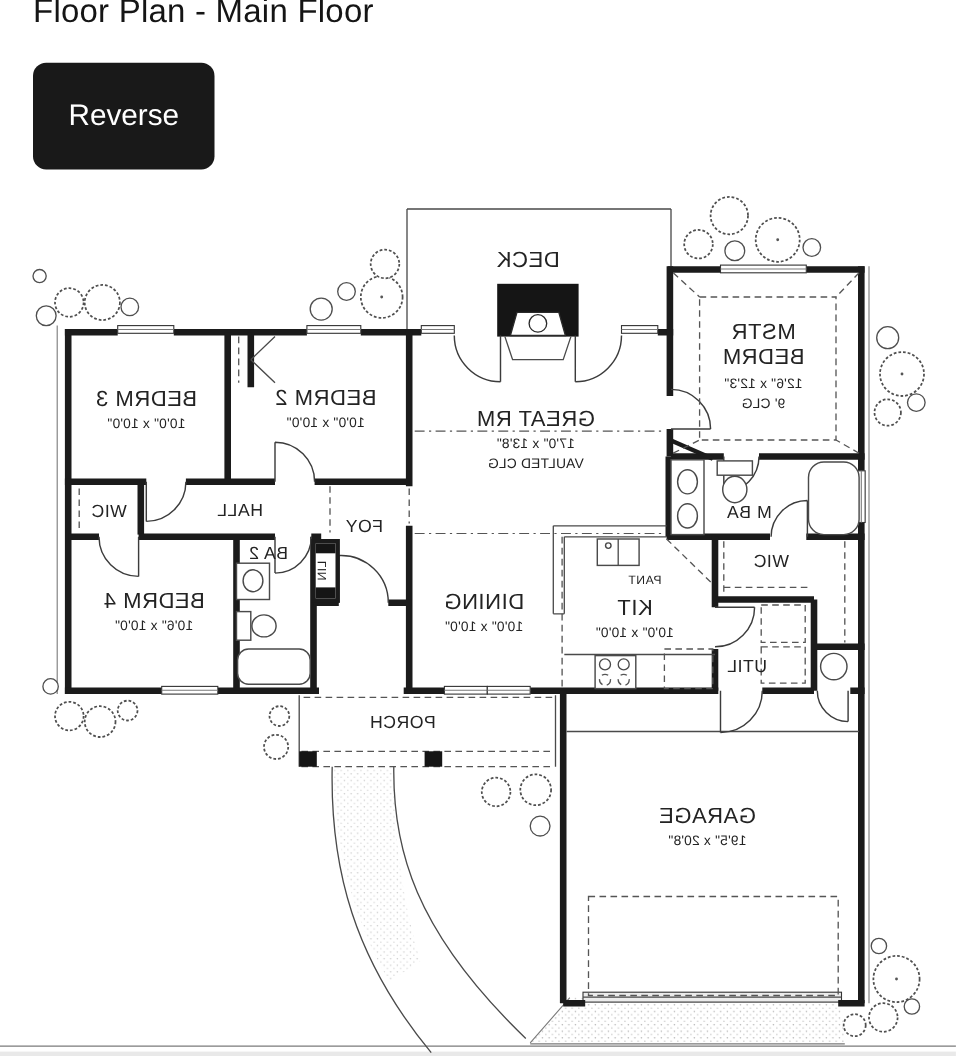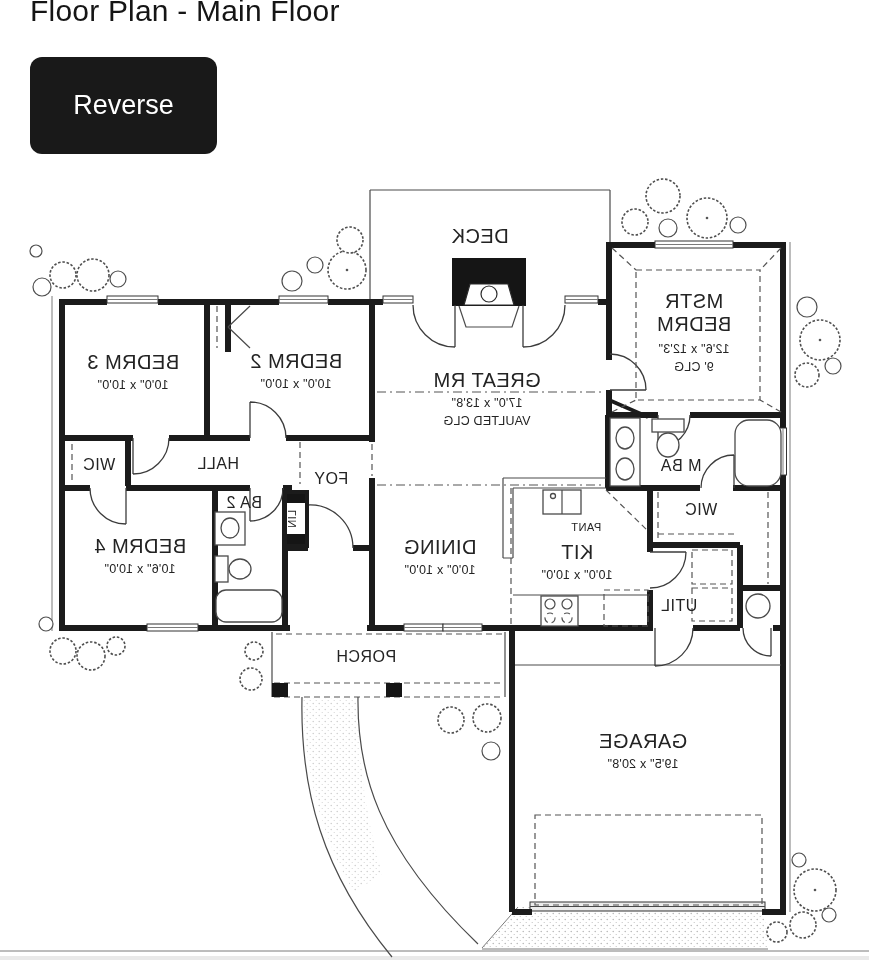--- a/index.html
+++ b/index.html
@@ -1,18 +1,18 @@
 <!DOCTYPE html>
 <html><head>
 <meta charset="utf-8">
 <style>
   html,body{margin:0;padding:0;background:#ffffff;}
   body{width:869px;height:960px;overflow:hidden;font-family:"Liberation Sans",sans-serif;position:relative;}
   .page-title{position:absolute;left:30px;top:-6px;font-size:30px;font-weight:500;color:#151515;letter-spacing:.2px;margin:0;}
-  .reverse-btn{position:absolute;left:30px;top:57px;width:187px;height:97px;background:#191919;color:#fff;
+  .reverse-btn{position:absolute;left:30px;top:57px;width:165px;height:97px;background:#191919;color:#fff;
     border:none;border-radius:12px;font-family:"Liberation Sans",sans-serif;font-size:27px;cursor:pointer;}
   .plan{position:absolute;left:0;top:0;}
   
   .wall{stroke:#1b1b1b;stroke-width:6;fill:none;}
   .wall4{stroke:#1b1b1b;stroke-width:4;fill:none;}
   .thin{stroke:#4a4a4a;stroke-width:1.2;fill:none;}
   .thin2{stroke:#7a7a7a;stroke-width:1;fill:none;}
   .dash{stroke:#555;stroke-width:1.2;fill:none;stroke-dasharray:6 4;}
   .dashdot{stroke:#555;stroke-width:1.1;fill:none;stroke-dasharray:9 4 2 4;}
   .door{stroke:#3c3c3c;stroke-width:1.3;fill:none;}

